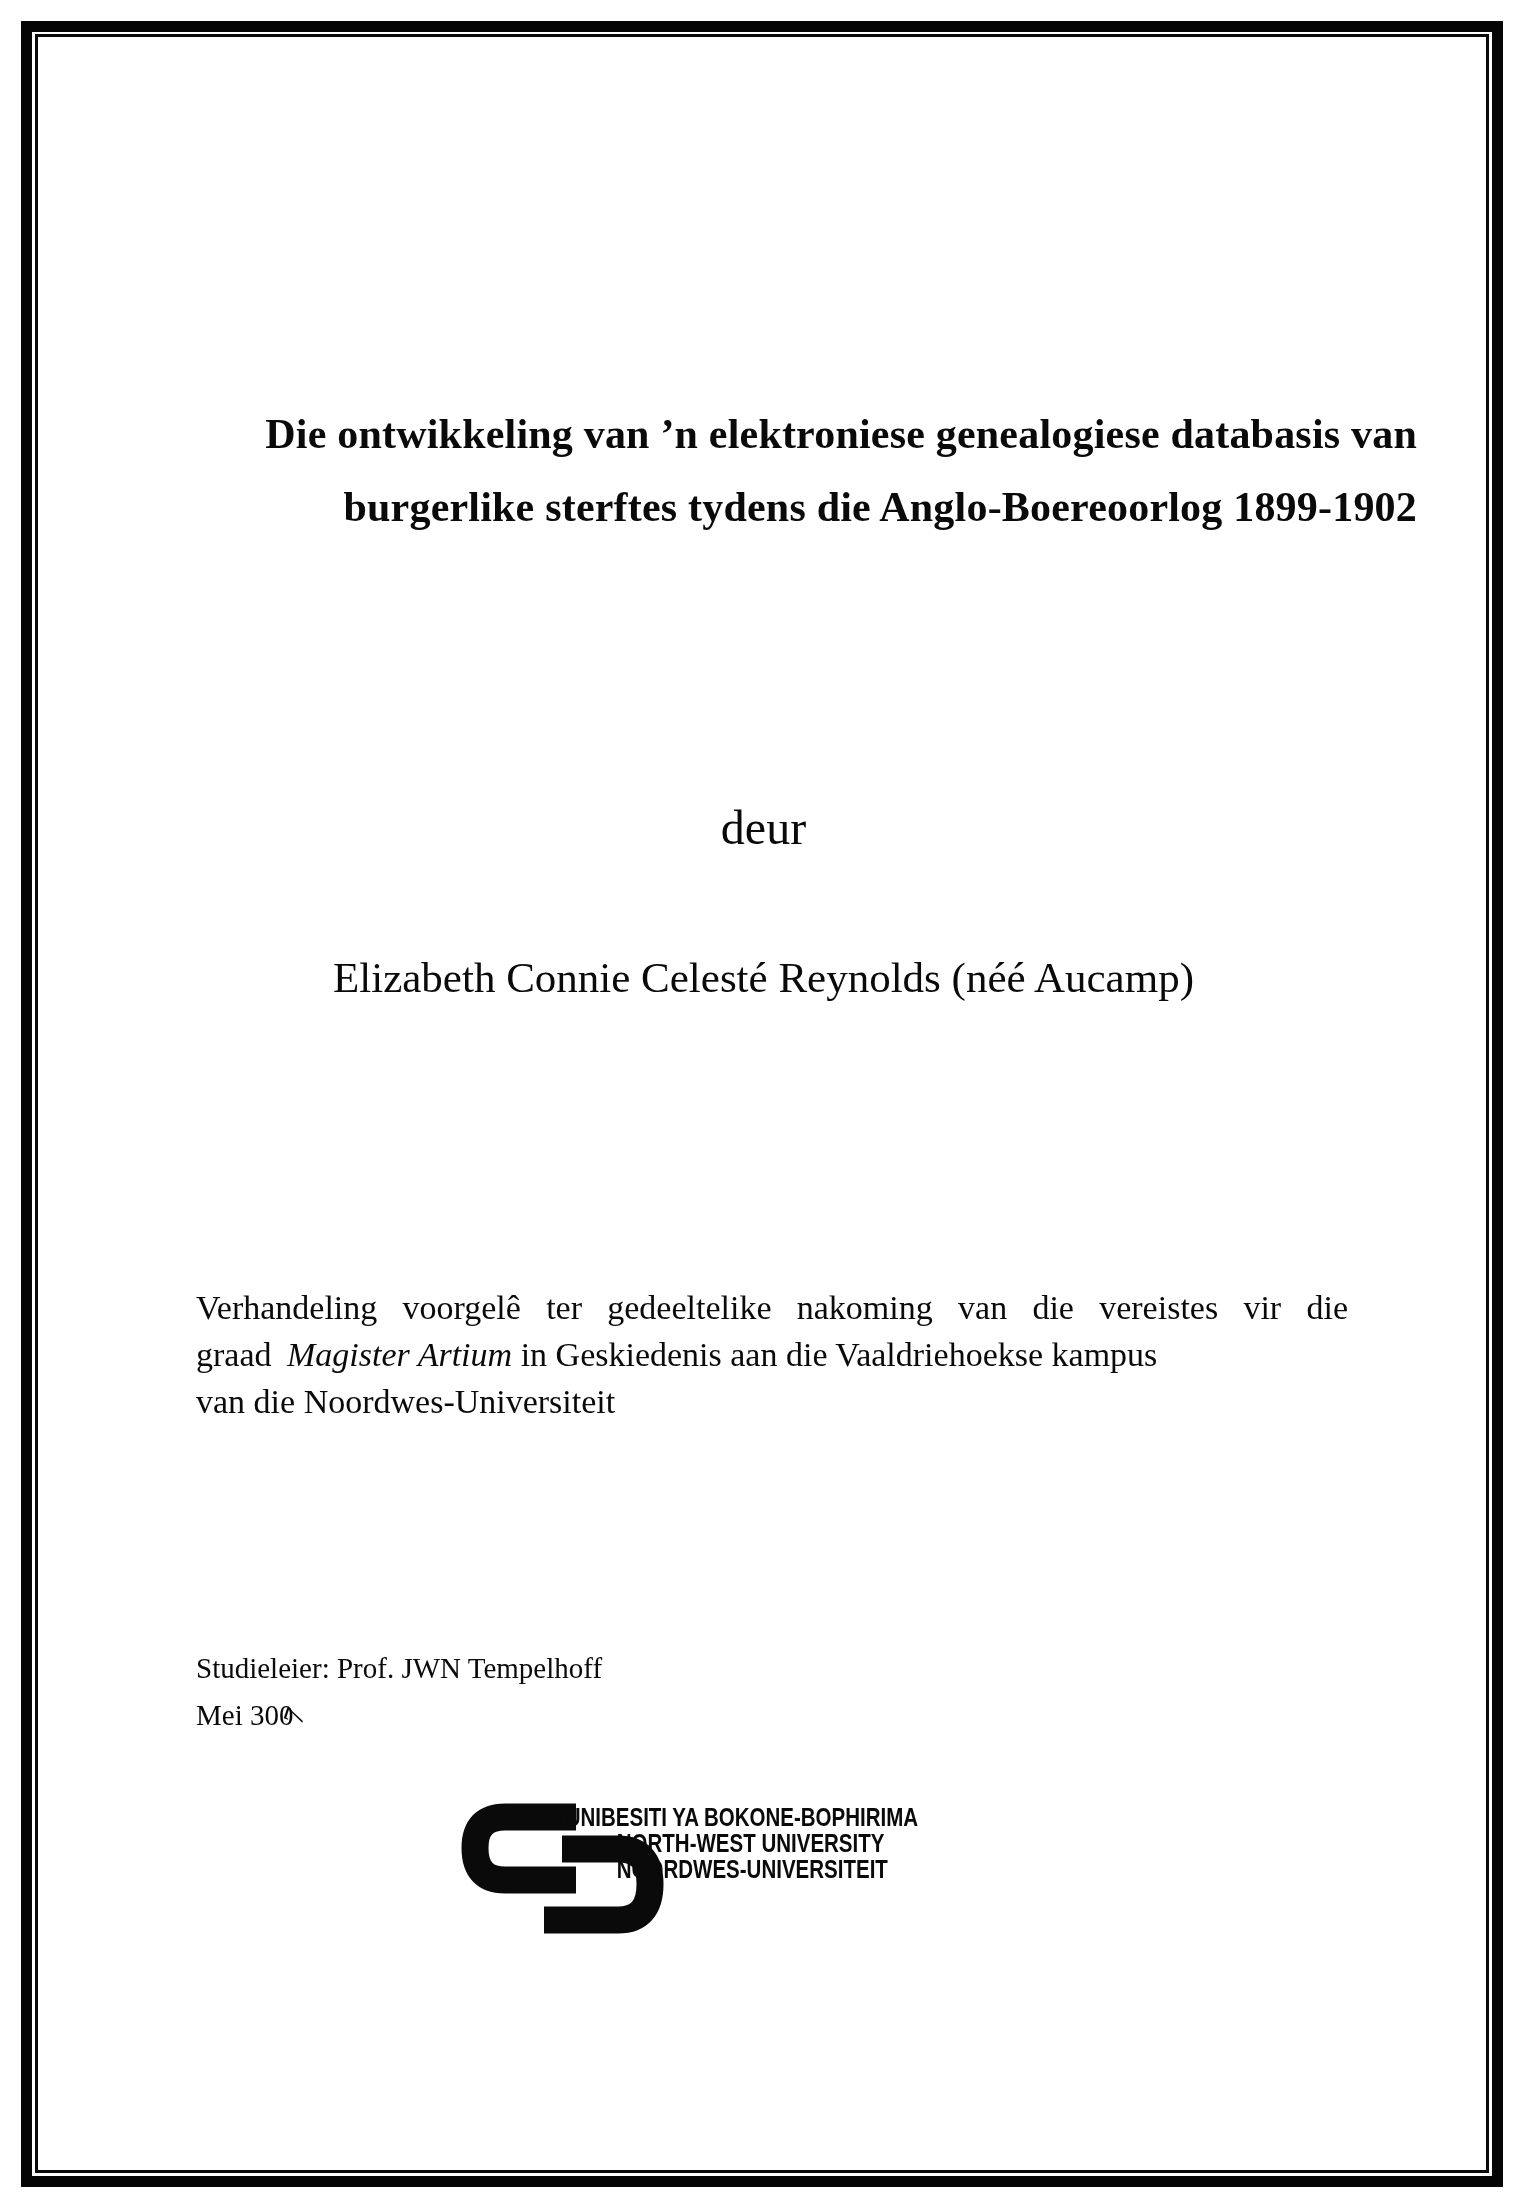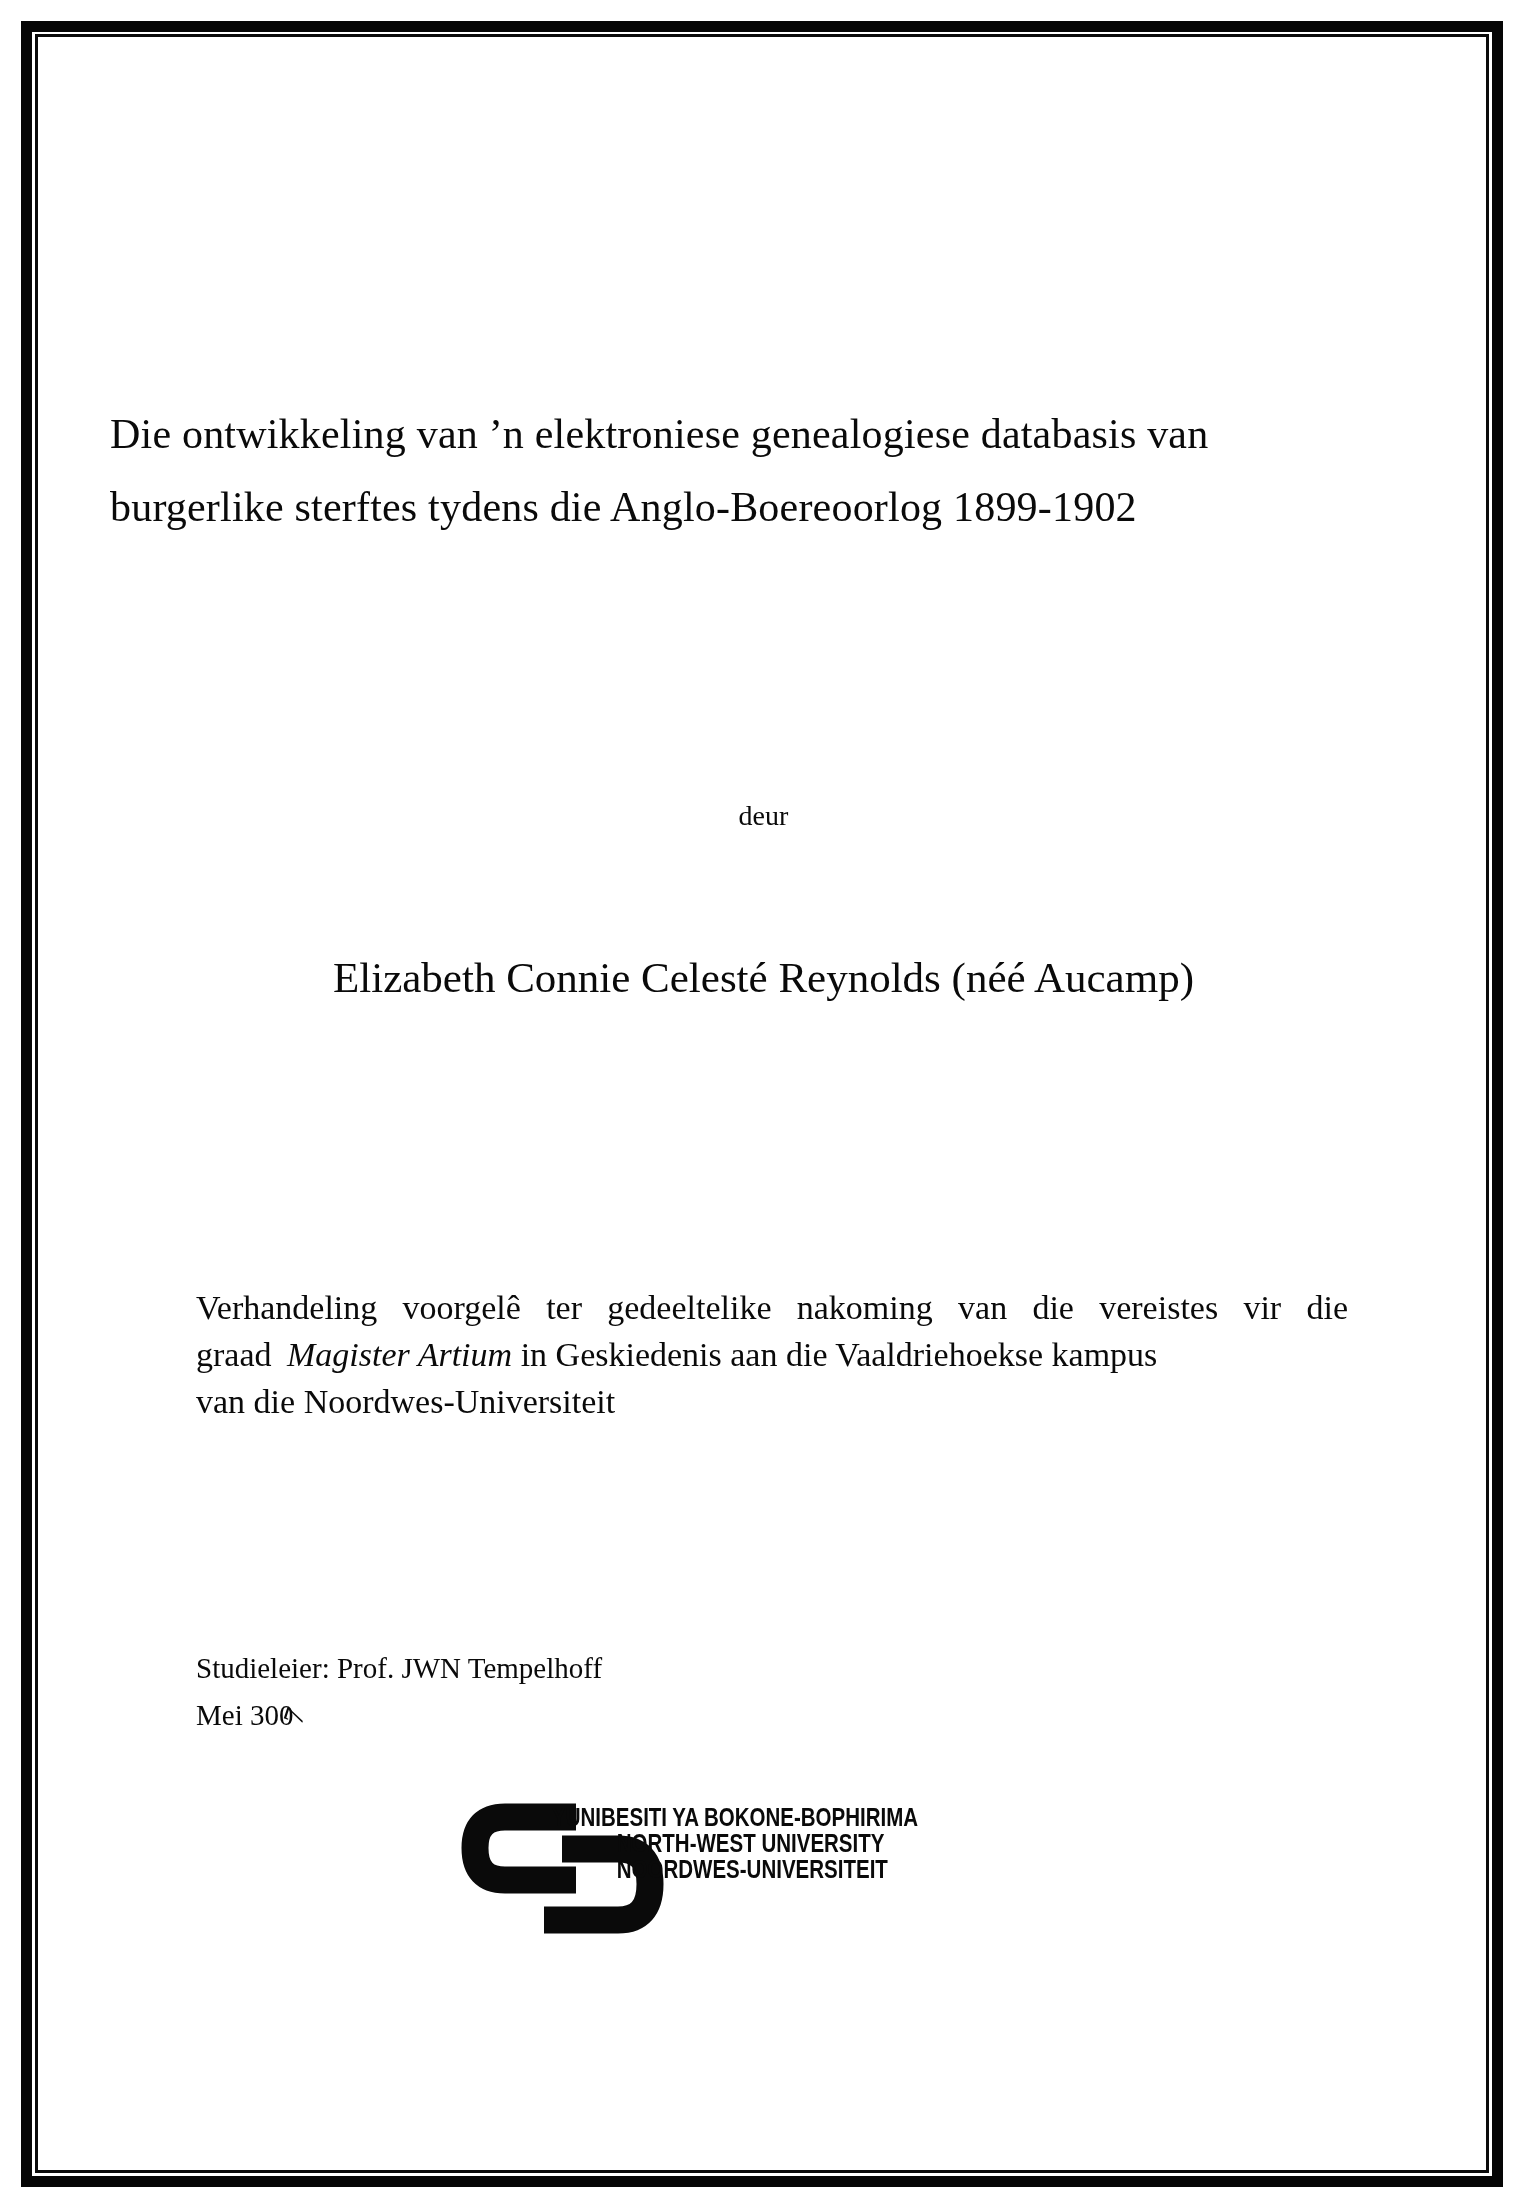--- a/index.html
+++ b/index.html
@@ -18,30 +18,31 @@
     border: 11px solid #050505;
   }
   .inner-frame {
     position: absolute;
     left: 35px; top: 34px; right: 38px; bottom: 33px;
     border: 3px solid #0a0a0a;
   }
   .title-block {
     position: absolute;
     left: 110px; right: 110px; top: 398px;
-    text-align: left;
+    text-align: right;
     font-size: 42px;
     line-height: 73px;
     letter-spacing: 0.2px;
+    font-weight: bold;
   }
   .byline {
     position: absolute;
     left: 0; right: 0; top: 800px;
     text-align: center;
-    font-size: 28px;
+    font-size: 48px;
   }
   .author-line {
     position: absolute;
     left: 0; right: 0; top: 953px;
     text-align: center;
     font-size: 43px;
   }
   .description-block {
     position: absolute;
     left: 196px; top: 1284px;

